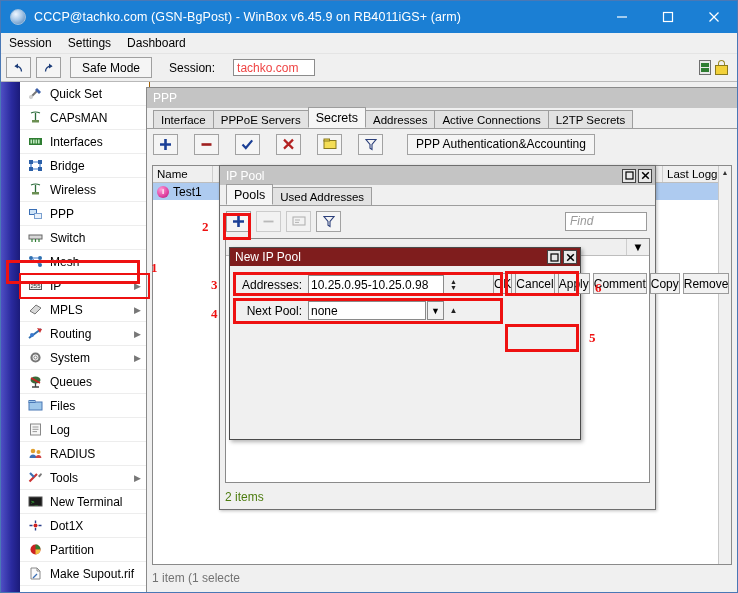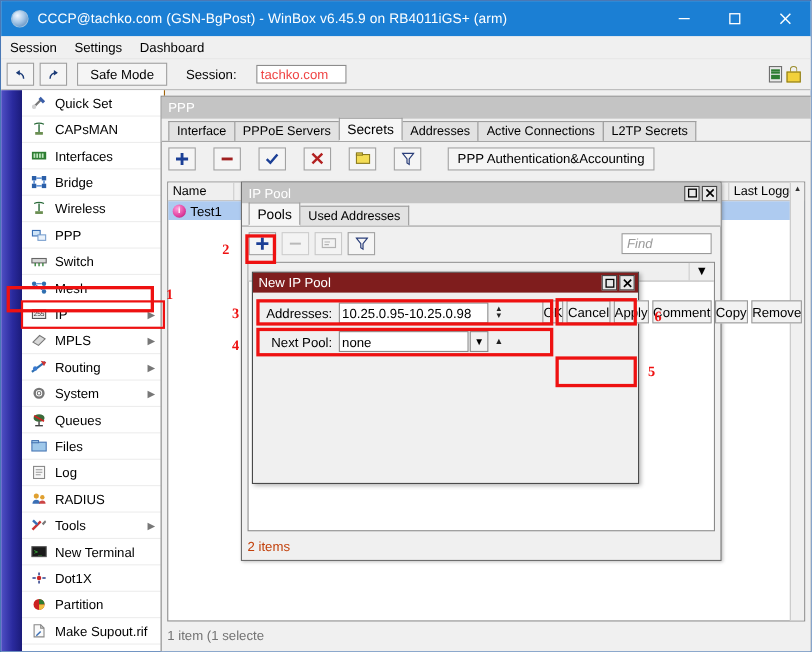--- a/index.html
+++ b/index.html
@@ -182,21 +182,21 @@
     margin-left: auto; margin-right: 8px; width: 82px; height: 19px;
     border: 1px solid #9a9a9a; background: #fff; display: flex; align-items: center;
     padding: 0 4px; font-size: 12px; color: #9a9a9a; font-style: italic;
   }
   .pool-grid {
     position: absolute; left: 5px; top: 72px; right: 5px; bottom: 26px;
     background: #fff; border: 1px solid #8a8a8a;
   }
   .pool-status {
     position: absolute; left: 5px; right: 5px; bottom: 3px; height: 18px;
-    display: flex; align-items: center; font-size: 12px; color: #c2410c;
+    display: flex; align-items: center; font-size: 12px; color: #4d7c0f;
   }
 
   
   .nip {
     position: absolute; left: 228px; top: 246px; width: 352px; height: 193px;
     background: #f0f0f0; border: 1px solid #4a4a4a; box-shadow: 2px 2px 4px rgba(0,0,0,.3);
   }
   .nip-head {
     height: 18px; background: #7f1d1d; display: flex; align-items: center;
     padding-left: 5px; color: #fff; font-size: 12px; justify-content: flex-end;

